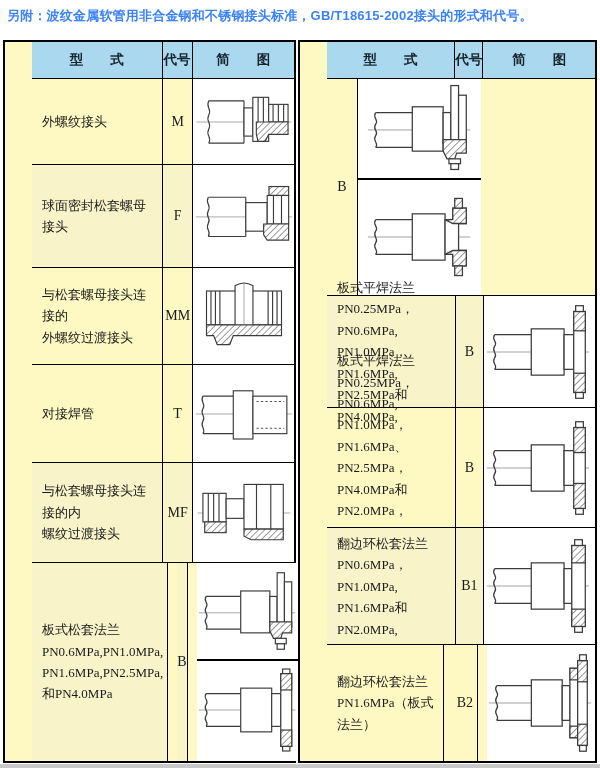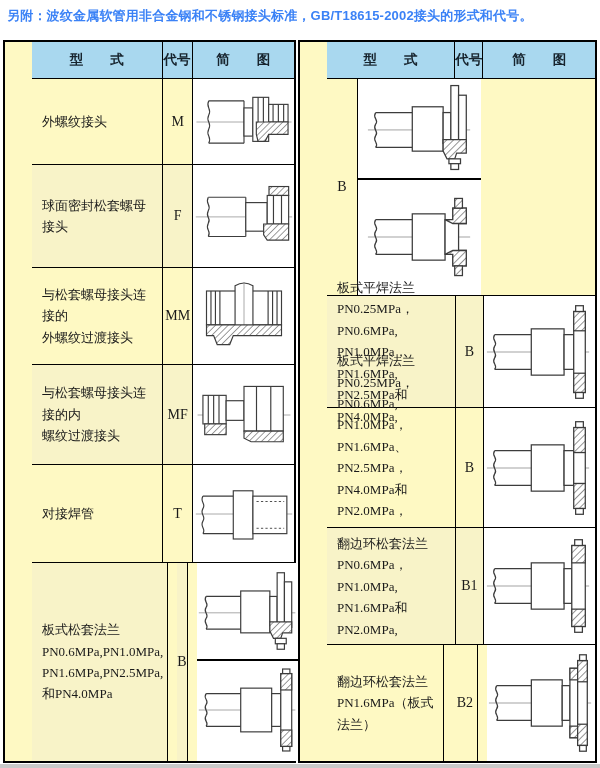--- a/index.html
+++ b/index.html
@@ -127,56 +127,56 @@
               <line x1="88" y1="16" x2="88" y2="54"></line>
               <line x1="93" y1="16" x2="93" y2="54"></line>
           <path d="M46,54 V10 q10,-6 20,0 V54" fill="#fff"></path>
           <line x1="56" y1="6" x2="56" y2="60" stroke="#888" stroke-width="0.8"></line>
           <path d="M14,54 h84 v12 h-54 l-4,10 h-14 l-4,-10 h-8 z" fill="url(#ht)"></path>
         </svg>
       </div>
         </div>
     </div>
 
+    <div class="row" style="height:98px">
+      <div class="cell c-type">对接焊管</div>
+      <div class="cell c-code">T</div>
+      <div class="cell c-diag">
+          <div class="diag-single">
+        <svg class="diag" width="100" height="84" viewBox="0 0 112 88" stroke="#3c3c3c" stroke-width="1.3" fill="none">
+          <line x1="2" y1="44" x2="110" y2="44" stroke="#888" stroke-width="0.8"></line>
+          <path d="M44,24 H10 M44,66 H10"></path>
+          <path d="M10,24 c-4,7 4,8 0,14 c-4,7 4,8 0,14 c-4,7 4,8 0,14"></path>
+          <rect x="44" y="18" width="22" height="54" fill="#fff"></rect>
+          <rect x="66" y="24" width="38" height="42" fill="#fff"></rect>
+          <line x1="70" y1="30" x2="101" y2="30" stroke-dasharray="2.5,2.5" stroke-width="1"></line>
+          <line x1="70" y1="60" x2="101" y2="60" stroke-dasharray="2.5,2.5" stroke-width="1"></line>
+        </svg>
+      </div>
+        </div>
+    </div>
+
     <div class="row" style="height:100px">
       <div class="cell c-type hl">与松套螺母接头连接的内
 螺纹过渡接头</div>
       <div class="cell c-code hl">MF</div>
       <div class="cell c-diag">
           <div class="diag-single">
         <svg class="diag" width="100" height="84" viewBox="0 0 112 88" stroke="#3c3c3c" stroke-width="1.3" fill="none">
           <line x1="4" y1="44" x2="108" y2="44" stroke="#888" stroke-width="0.8"></line>
           <rect x="10" y="22" width="26" height="32" fill="#fff"></rect>
           <line x1="16" y1="22" x2="16" y2="54"></line>
               <line x1="22" y1="22" x2="22" y2="54"></line>
               <line x1="28" y1="22" x2="28" y2="54"></line>
           <rect x="36" y="28" width="20" height="22" fill="#fff"></rect>
           <rect x="56" y="12" width="44" height="50" fill="#fff"></rect>
           <line x1="70" y1="12" x2="70" y2="62"></line>
               <line x1="86" y1="12" x2="86" y2="62"></line>
           <rect x="12" y="54" width="24" height="12" fill="url(#ht)"></rect>
           <path d="M56,62 h44 v12 h-36 l-8,-4 z" fill="url(#ht)"></path>
-        </svg>
-      </div>
-        </div>
-    </div>
-
-    <div class="row" style="height:98px">
-      <div class="cell c-type">对接焊管</div>
-      <div class="cell c-code">T</div>
-      <div class="cell c-diag">
-          <div class="diag-single">
-        <svg class="diag" width="100" height="84" viewBox="0 0 112 88" stroke="#3c3c3c" stroke-width="1.3" fill="none">
-          <line x1="2" y1="44" x2="110" y2="44" stroke="#888" stroke-width="0.8"></line>
-          <path d="M44,24 H10 M44,66 H10"></path>
-          <path d="M10,24 c-4,7 4,8 0,14 c-4,7 4,8 0,14 c-4,7 4,8 0,14"></path>
-          <rect x="44" y="18" width="22" height="54" fill="#fff"></rect>
-          <rect x="66" y="24" width="38" height="42" fill="#fff"></rect>
-          <line x1="70" y1="30" x2="101" y2="30" stroke-dasharray="2.5,2.5" stroke-width="1"></line>
-          <line x1="70" y1="60" x2="101" y2="60" stroke-dasharray="2.5,2.5" stroke-width="1"></line>
         </svg>
       </div>
         </div>
     </div>
 
     <div class="row" style="height:198px">
       <div class="cell c-type hl">板式松套法兰
 PN0.6MPa,PN1.0MPa,
 PN1.6MPa,PN2.5MPa,
 和PN4.0MPa</div>

